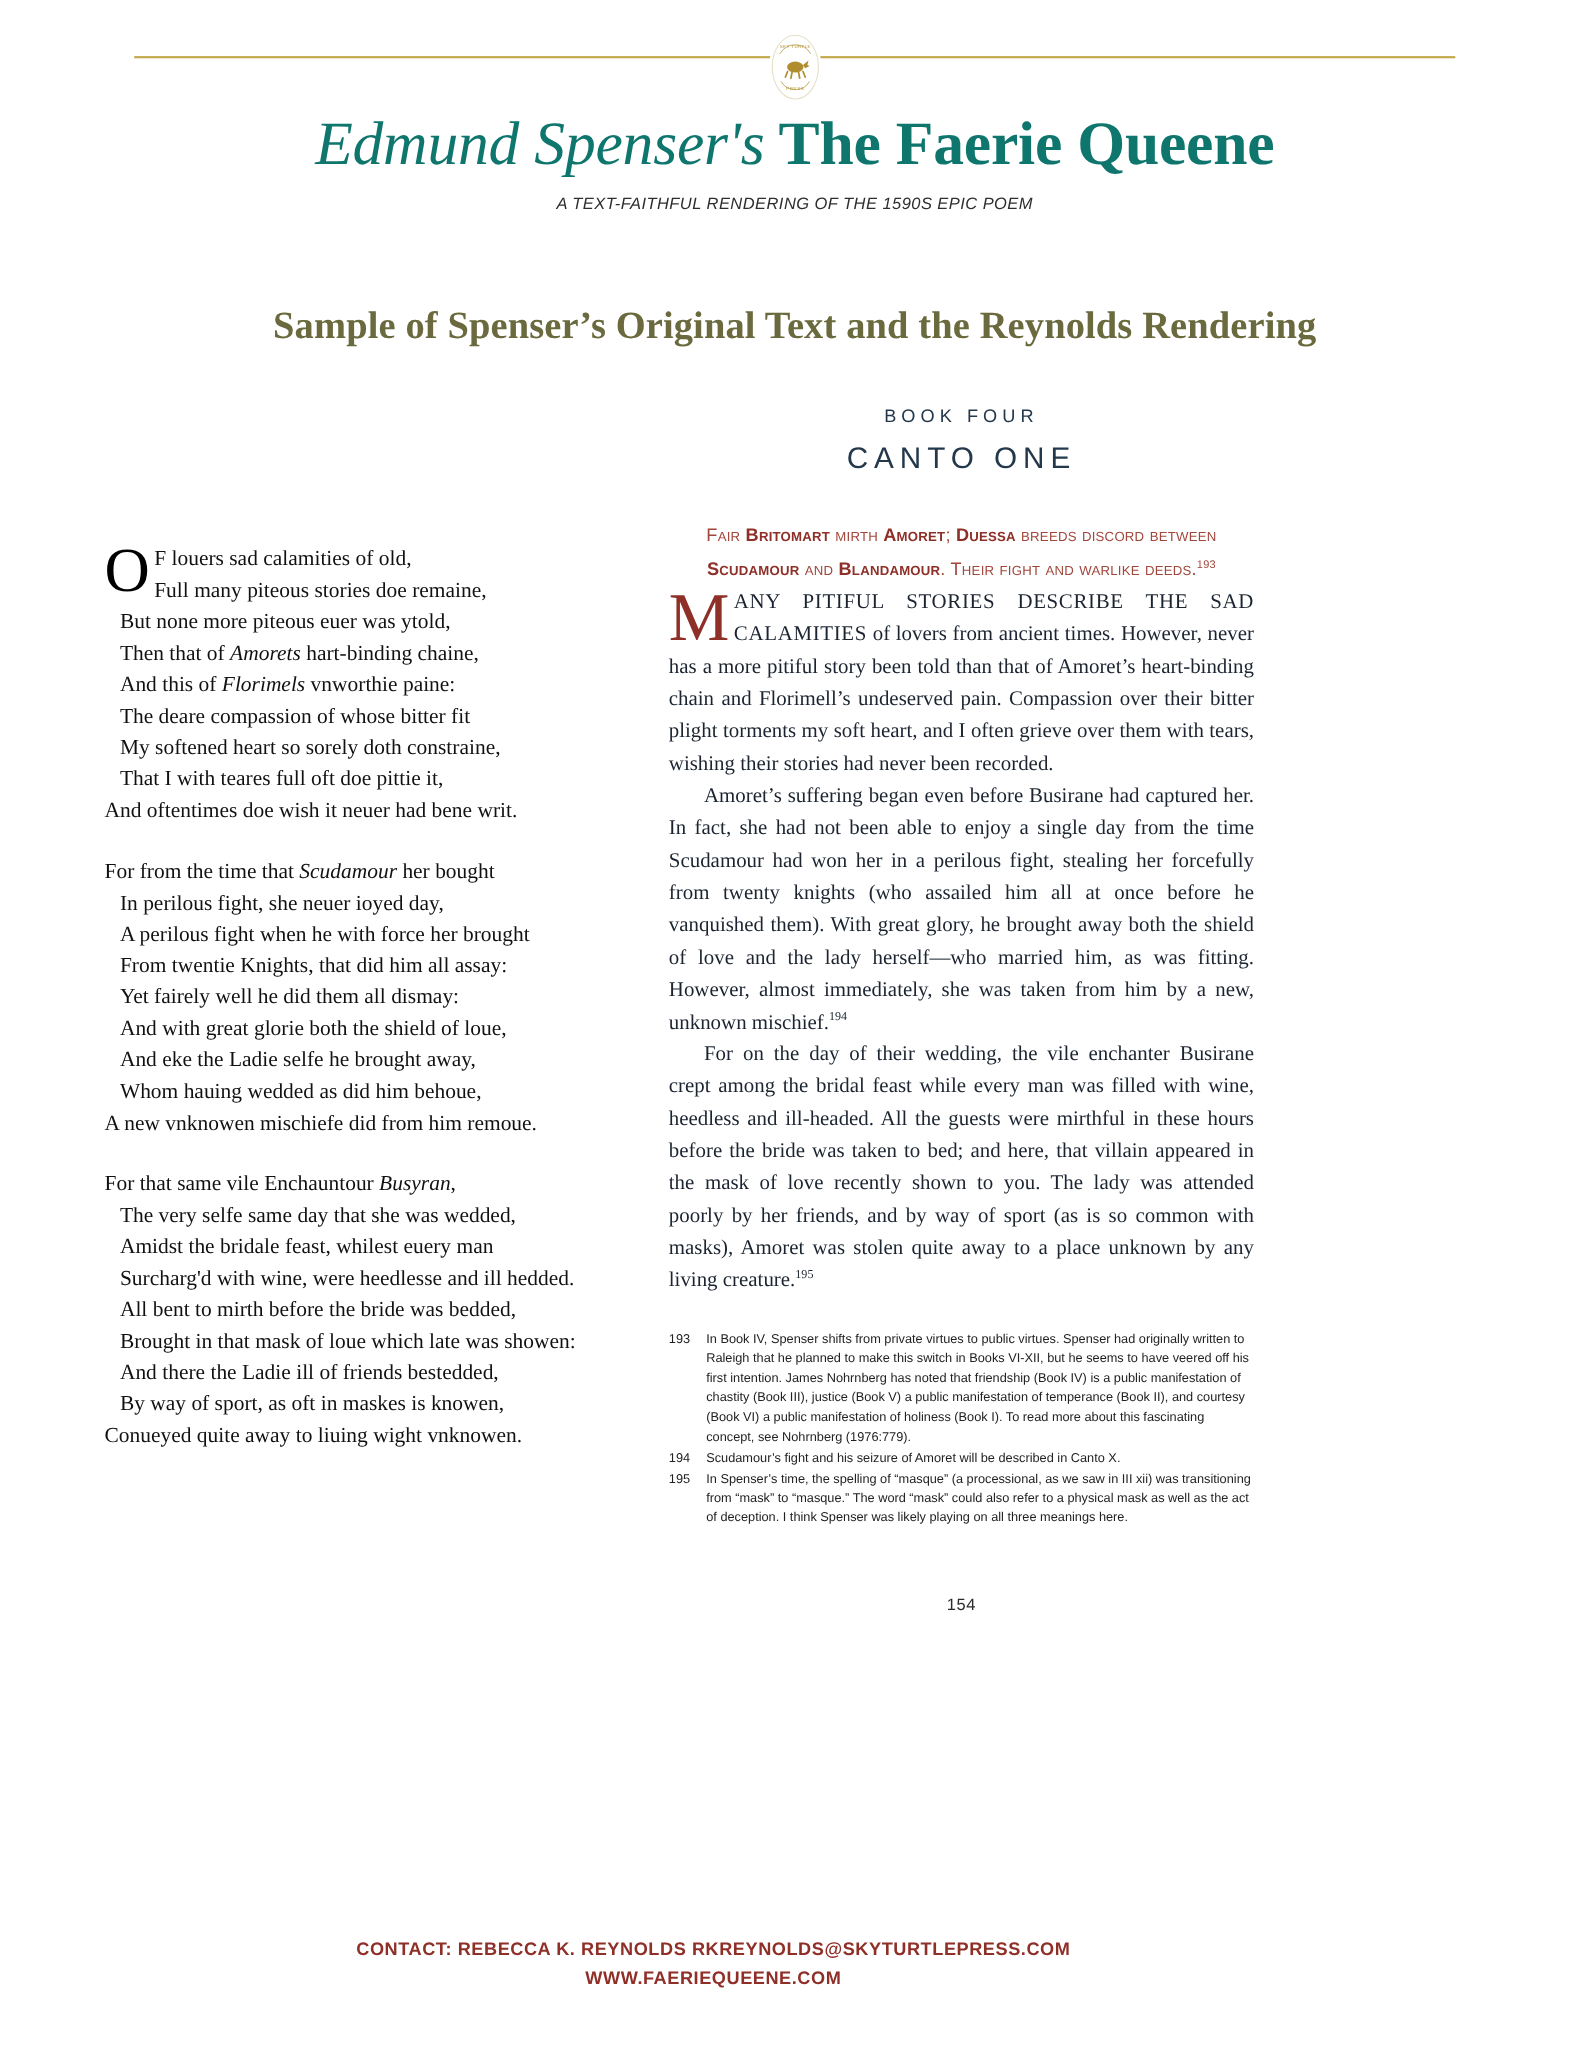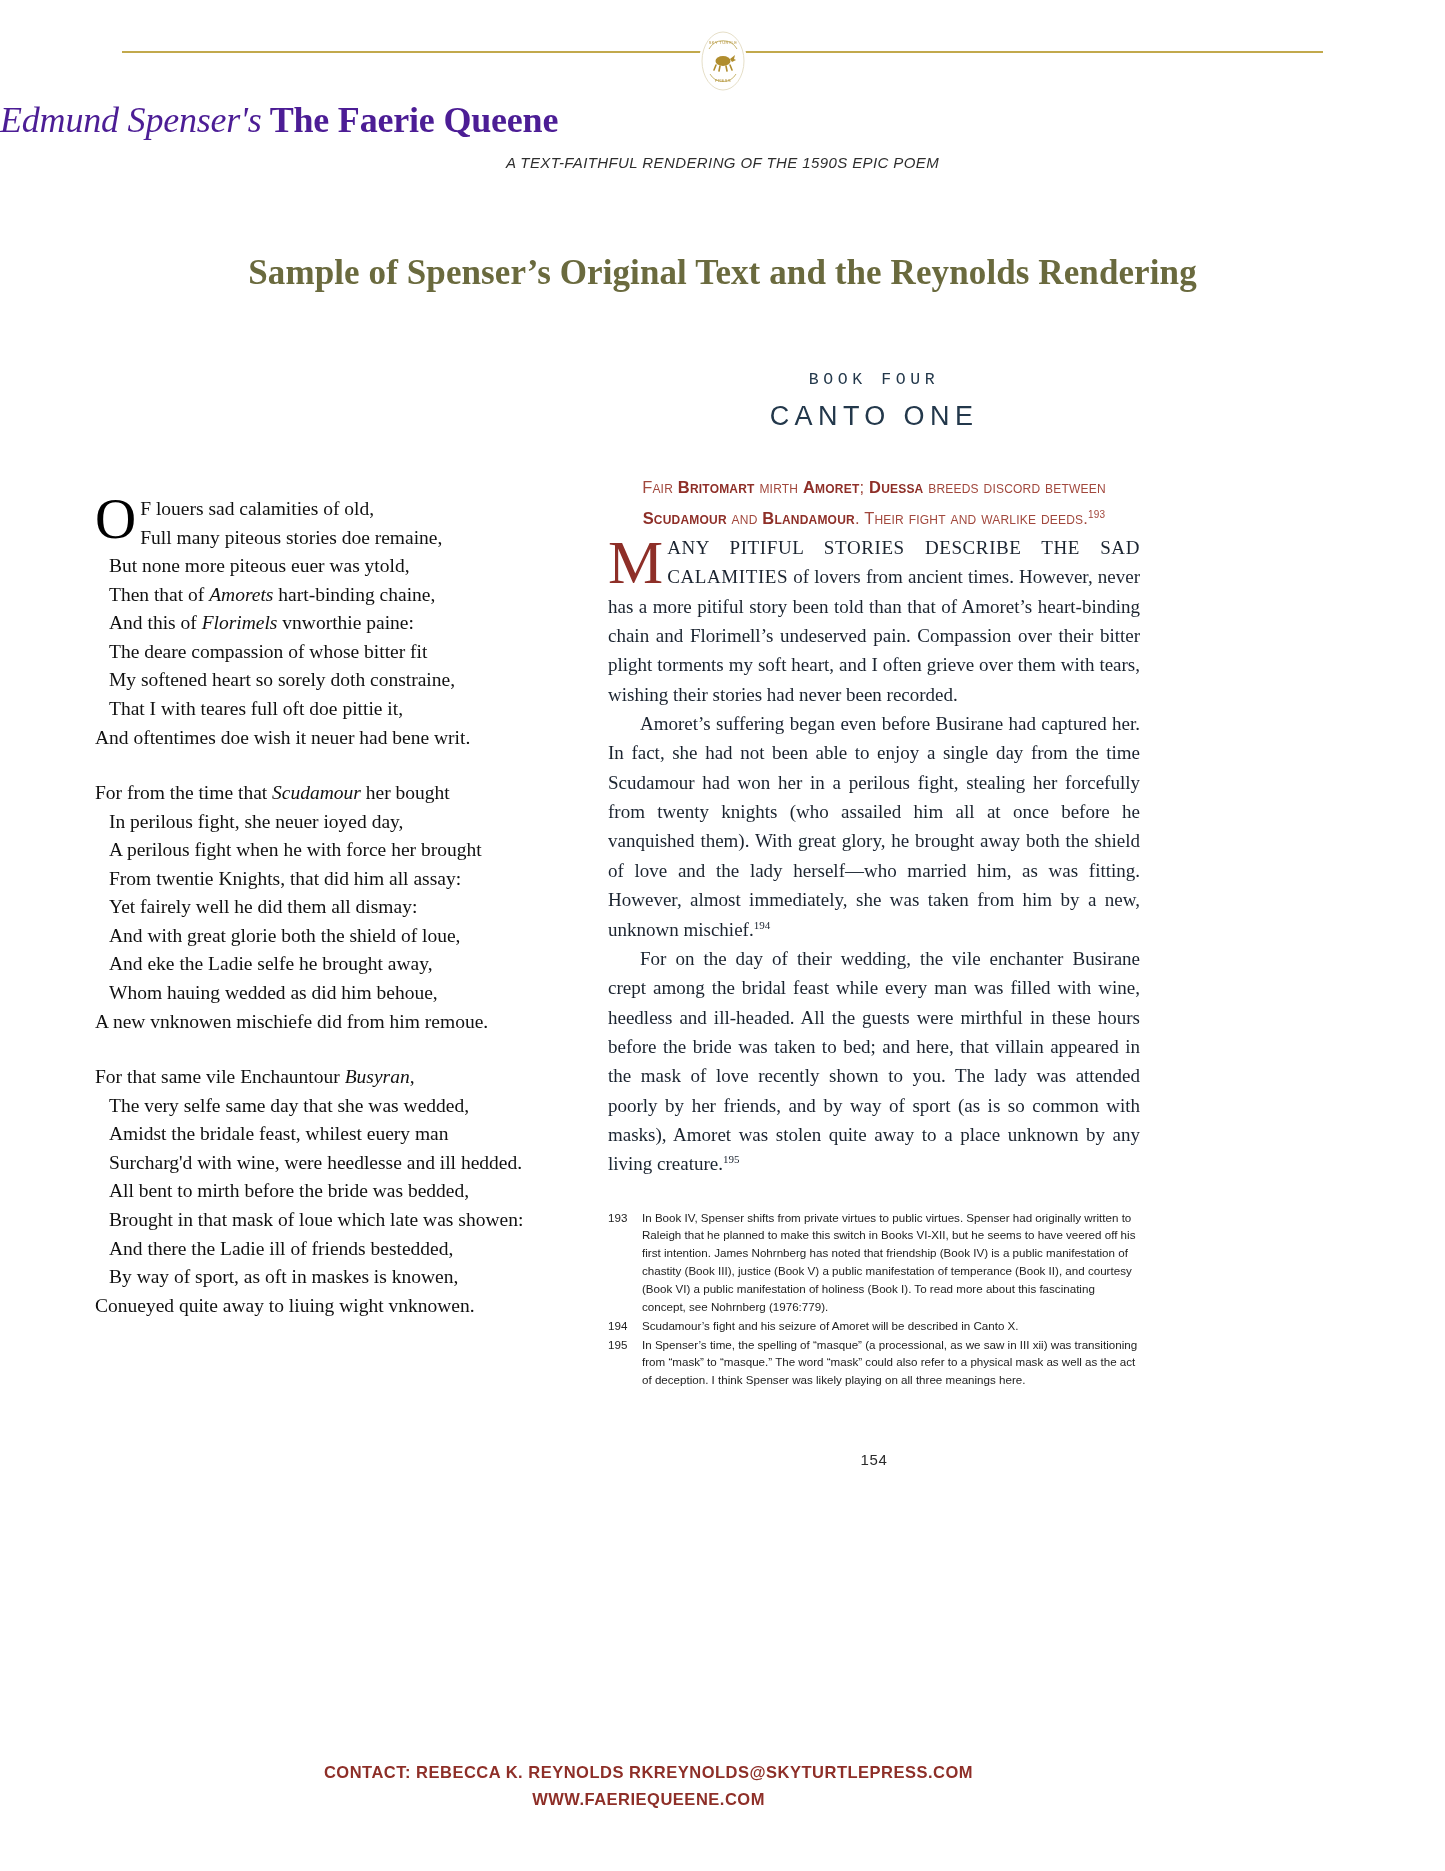--- a/index.html
+++ b/index.html
@@ -44,24 +44,24 @@
     height: 62px;
     background: #ffffff;
     border-radius: 50%;
     display: flex;
     align-items: center;
     justify-content: center;
   }
   .logo-badge svg { display: block; }
 
   .doc-title {
-    text-align: left;
-    font-size: 36px;
+    text-align: center;
+    font-size: 56px;
     line-height: 1.12;
-    color: #4c1d95;
+    color: #0f766e;
     margin: 26px 0 0 0;
     font-weight: 700;
     letter-spacing: -0.2px;
   }
   .doc-title .ital {
     font-style: italic;
     font-weight: 400;
   }
   .doc-subtitle {
     text-align: center;
@@ -100,21 +100,21 @@
   .col-prose {
     position: absolute;
     left: 608px;
     top: 0;
     width: 532px;
   }
 
   
   .book-label {
     text-align: center;
-    font-family: Liberation Mono, monospace;
+    font-family: Liberation Sans, sans-serif;
     font-size: 16.5px;
     letter-spacing: 4.6px;
     color: #23384b;
     font-weight: 400;
   }
   .canto-label {
     text-align: center;
     font-family: "Liberation Sans", sans-serif;
     font-size: 27px;
     letter-spacing: 5.4px;

